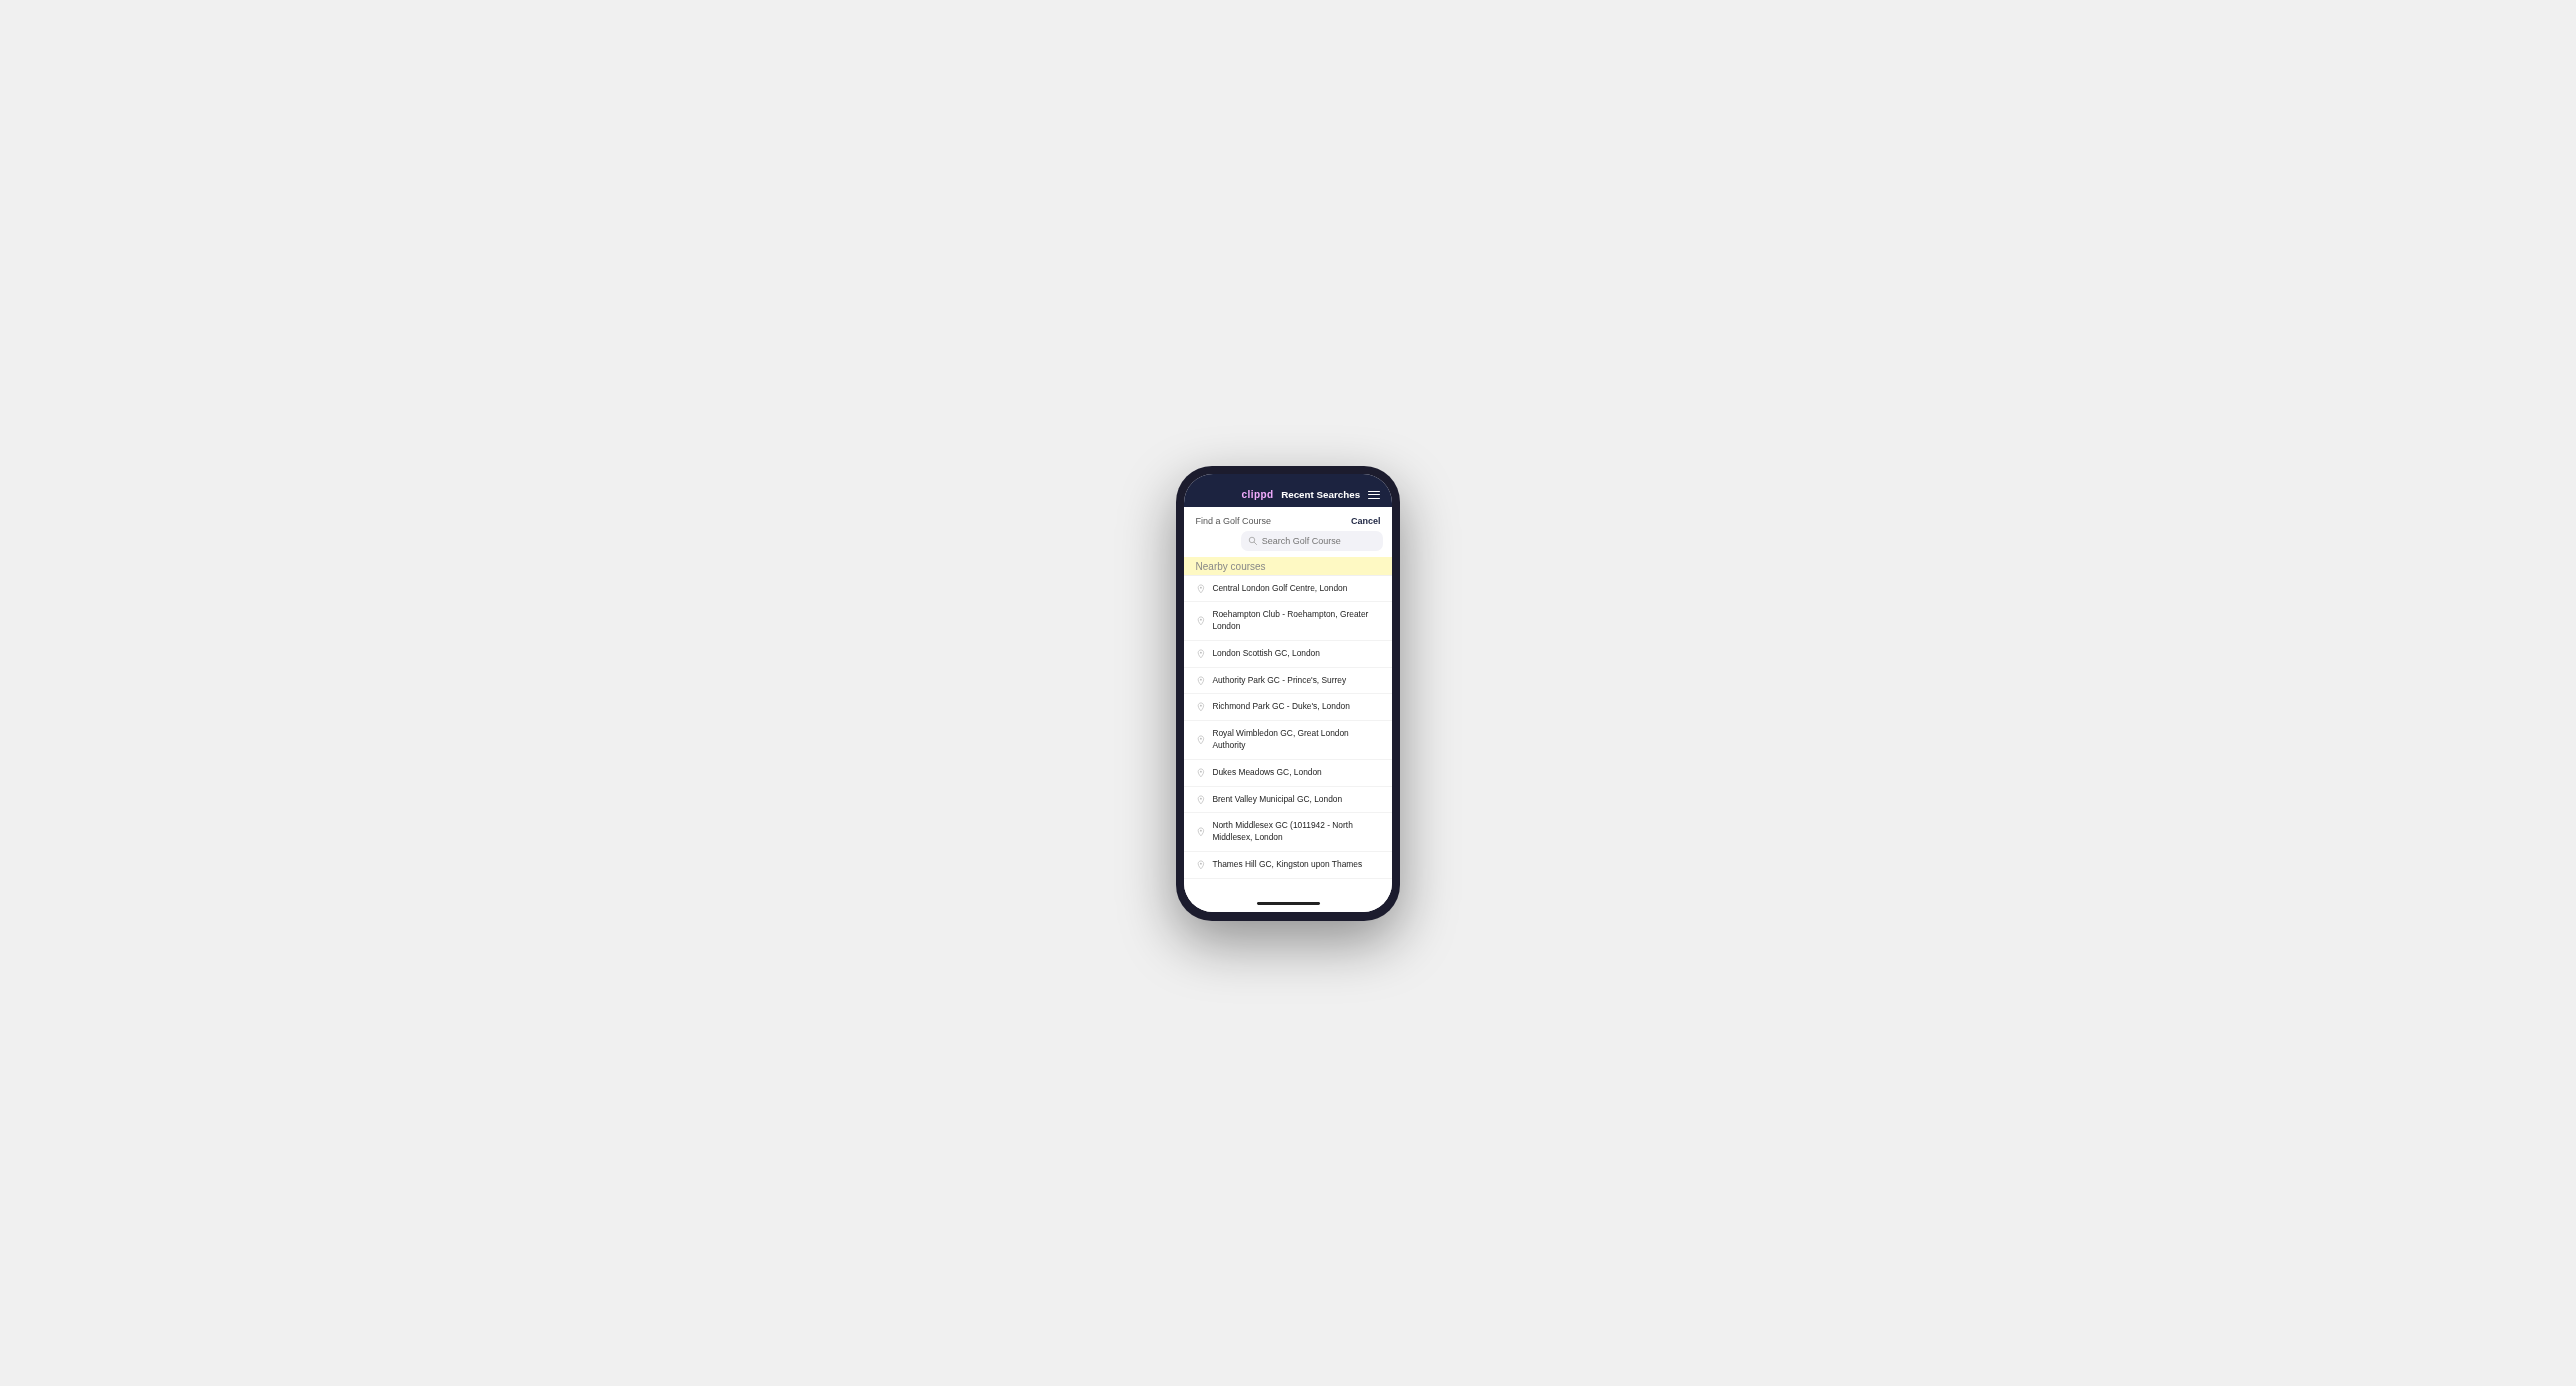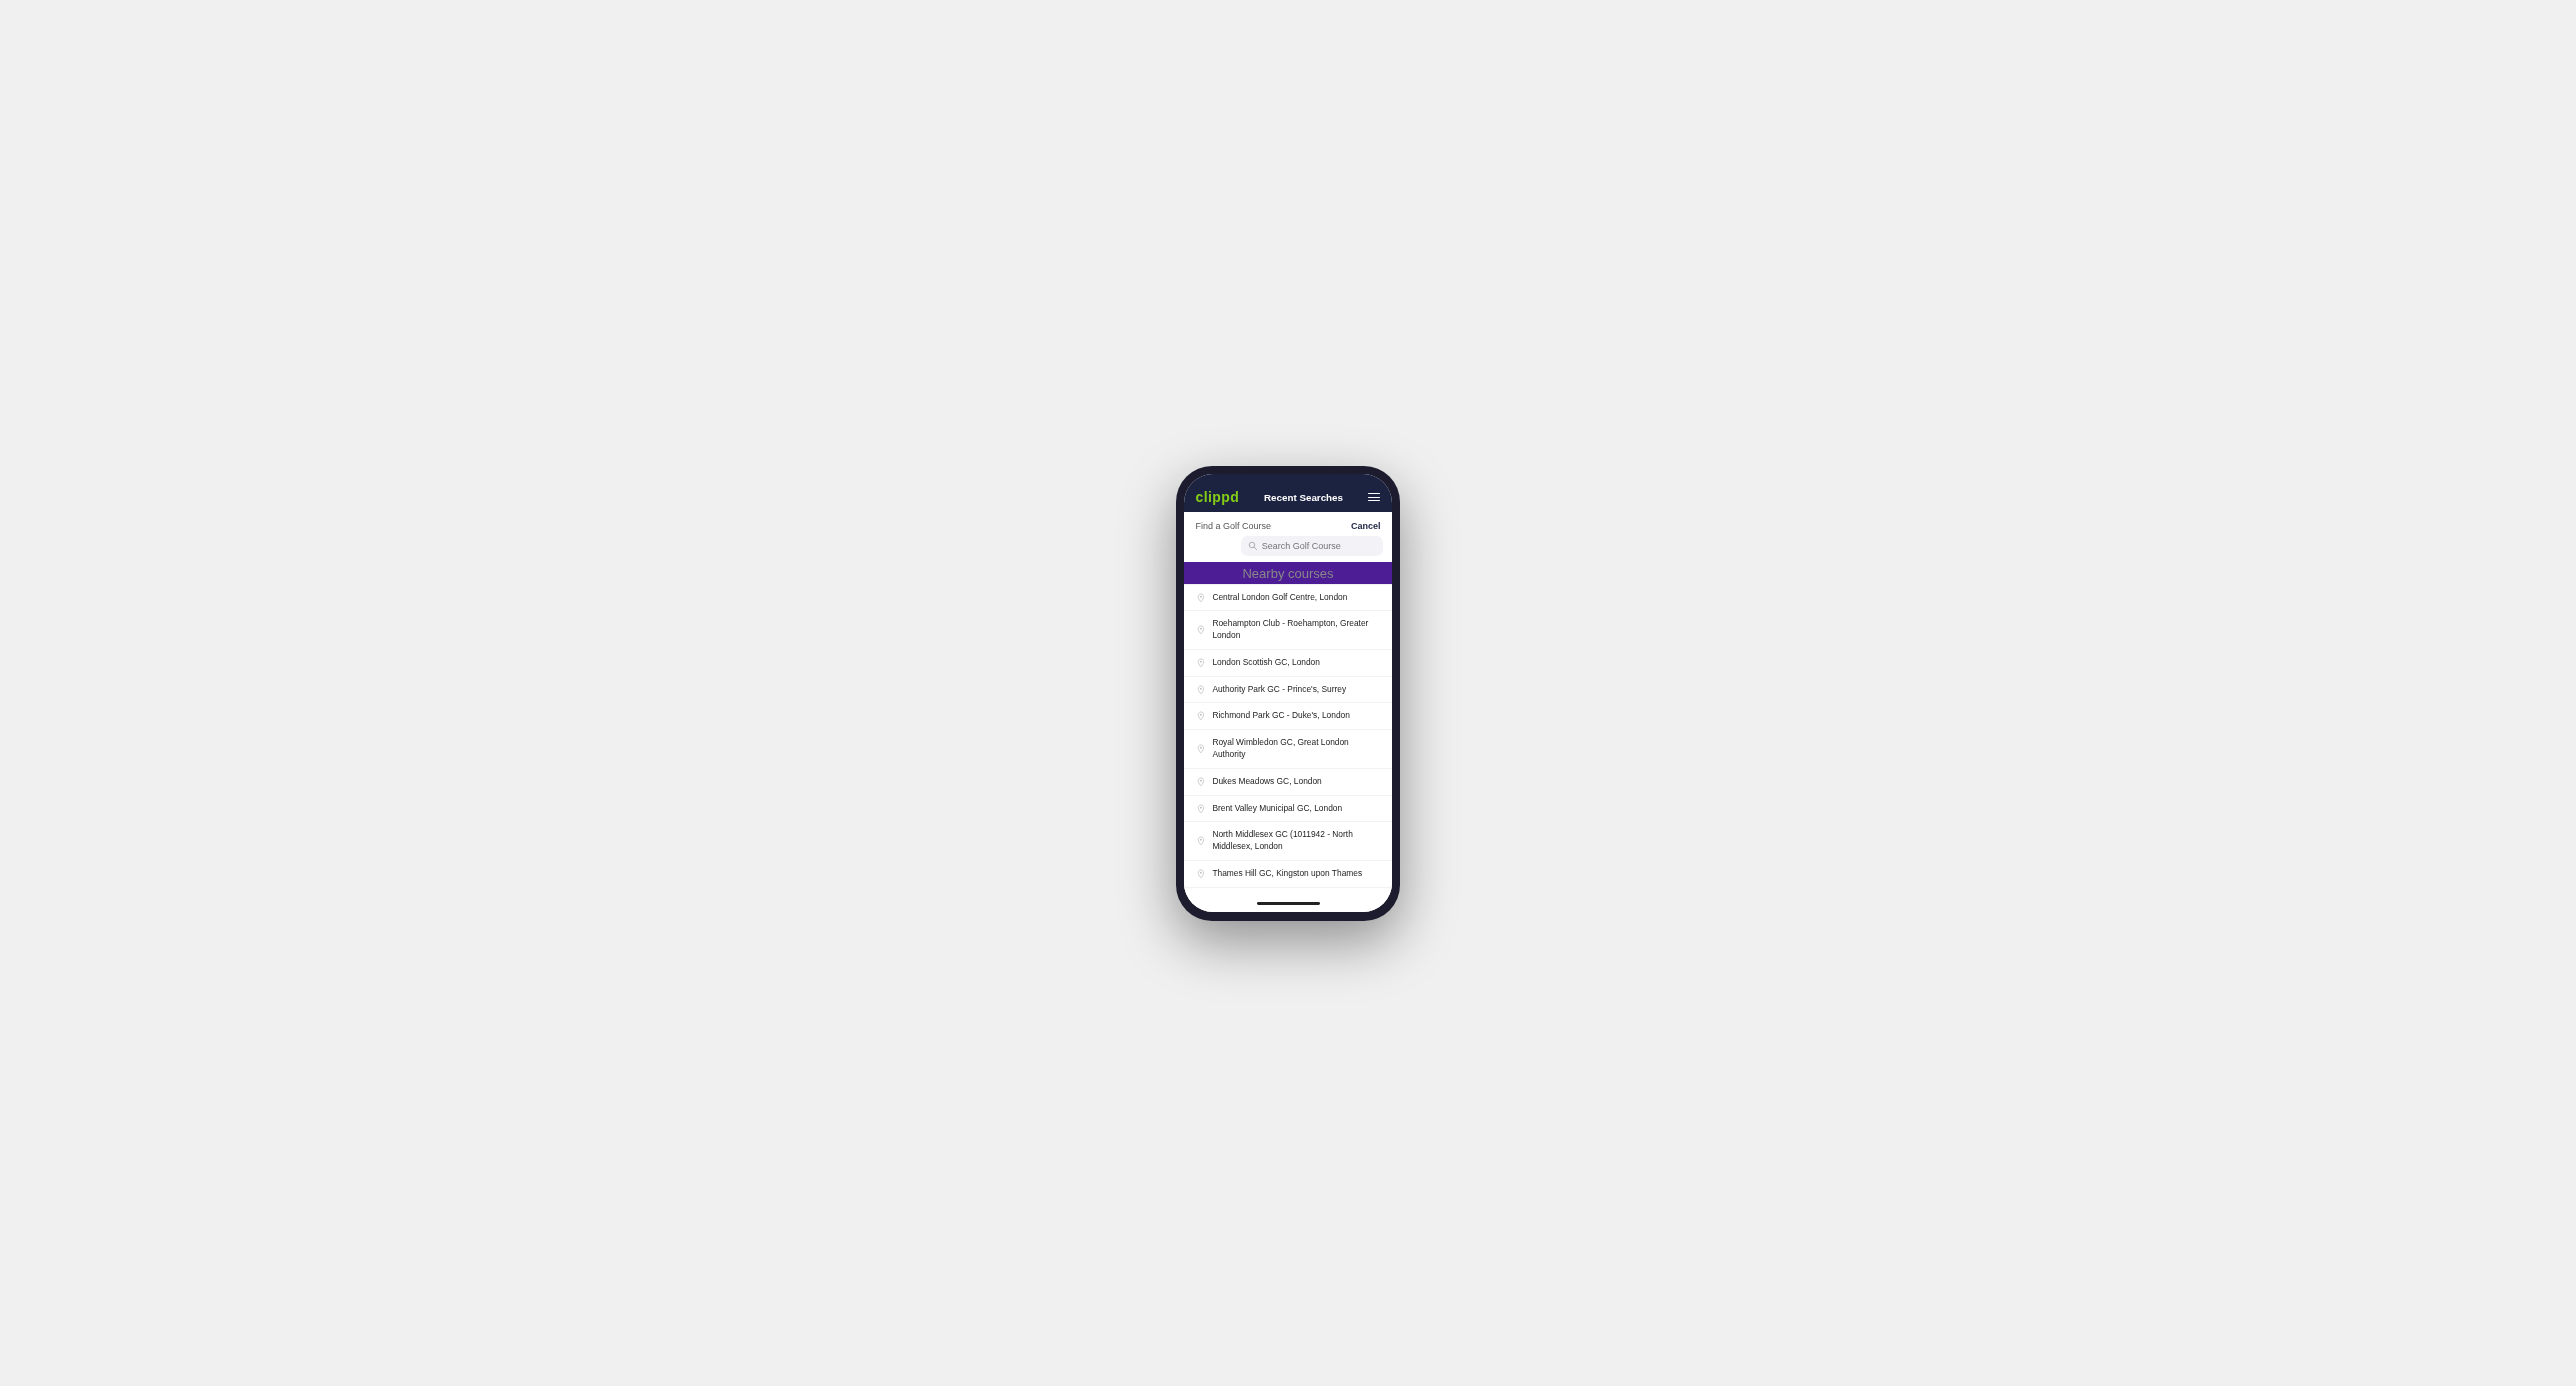--- a/index.html
+++ b/index.html
@@ -37,24 +37,25 @@
     }
     
     .nav-bar {
       background: #1c2340;
       display: flex;
       align-items: center;
       justify-content: space-between;
       padding: 5.6px 11.2px 7px;
     }
     .nav-logo {
-      font-size: 14px;
+      font-size: 10px;
       font-weight: 700;
-      color: #84cc16;
+      color: #f0abfc;
       letter-spacing: 0.4px;
+      margin-left: 46px;
     }
     .nav-title {
       font-size: 9.8px;
       font-weight: 600;
       color: #ffffff;
     }
     .nav-menu-icon {
       display: flex;
       flex-direction: column;
       gap: 2.1px;
@@ -117,27 +118,26 @@
     .search-input {
       border: none;
       background: transparent;
       outline: none;
       font-size: 9px;
       color: #aaa;
       width: 100%;
     }
     
     .nearby-label {
-      font-size: 13px;
+      font-size: 10px;
       color: #888;
       font-weight: 500;
       padding: 4.2px 11.2px 2.8px;
-      background: #4c1d95;
+      background: #fef9c3;
       border-bottom: 0.7px solid #f0f0f0;
-      text-align: center;
     }
     
     .course-list {
       flex: 1;
       overflow-y: auto;
     }
     .course-item {
       display: flex;
       align-items: center;
       padding: 7px 11.2px;

